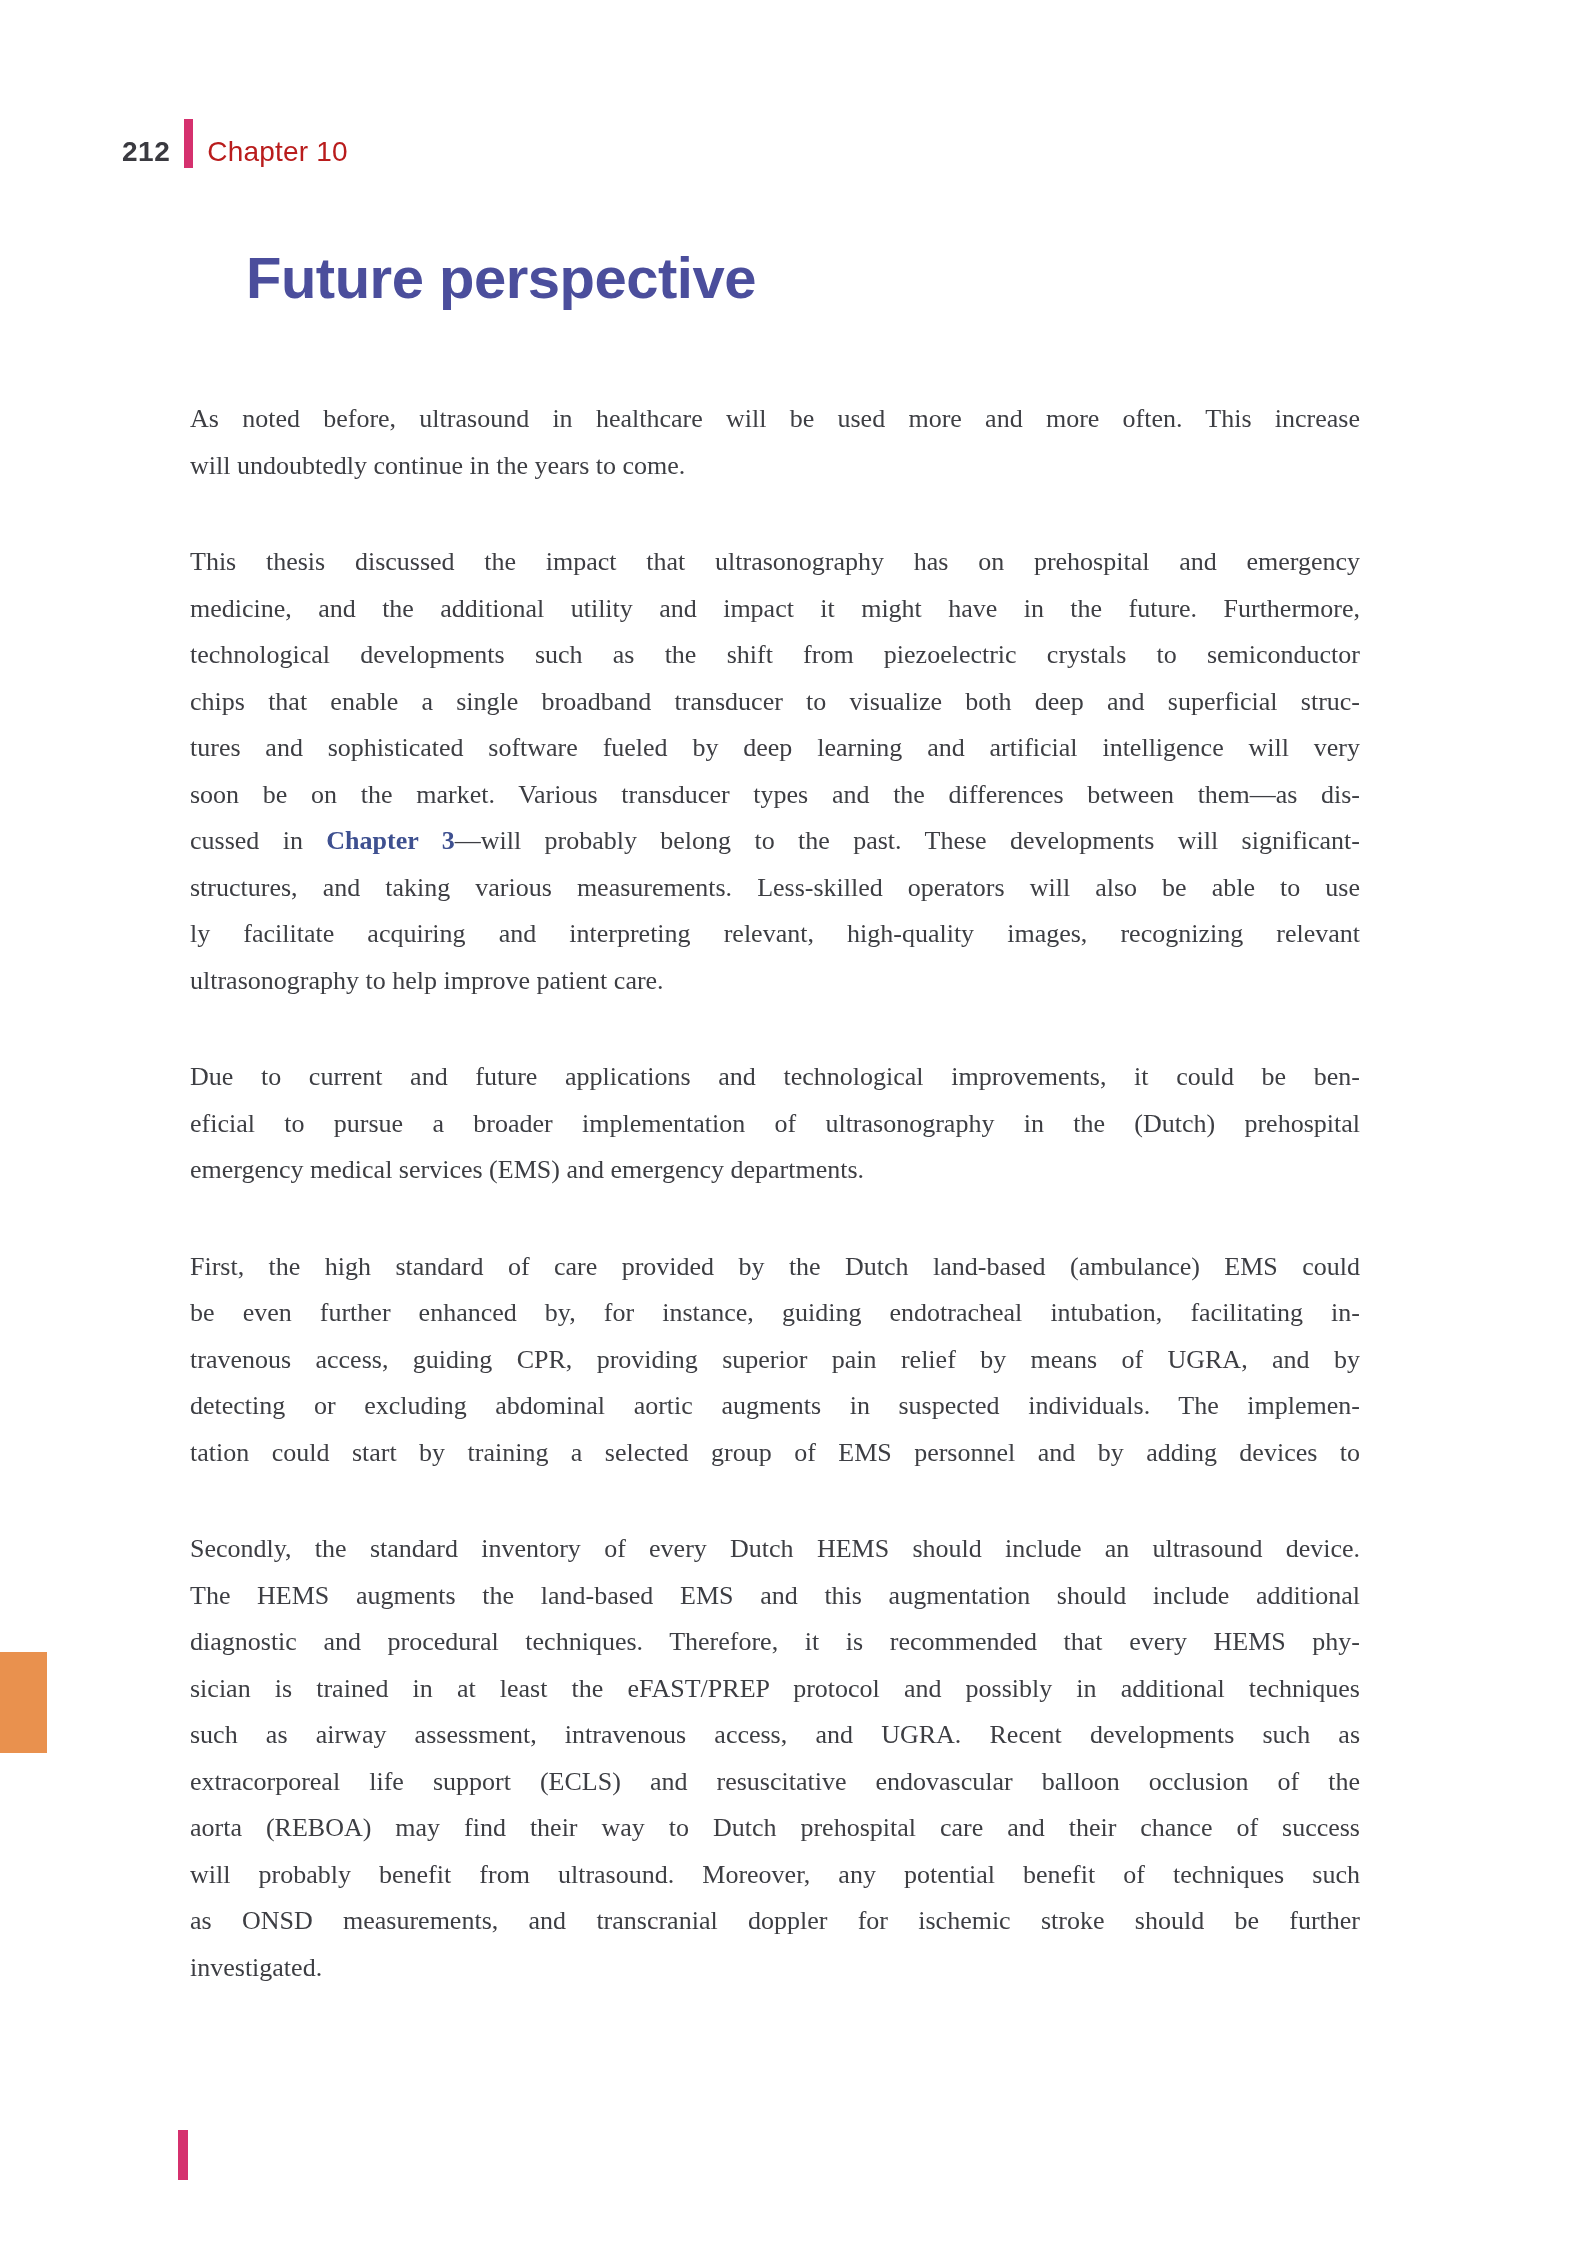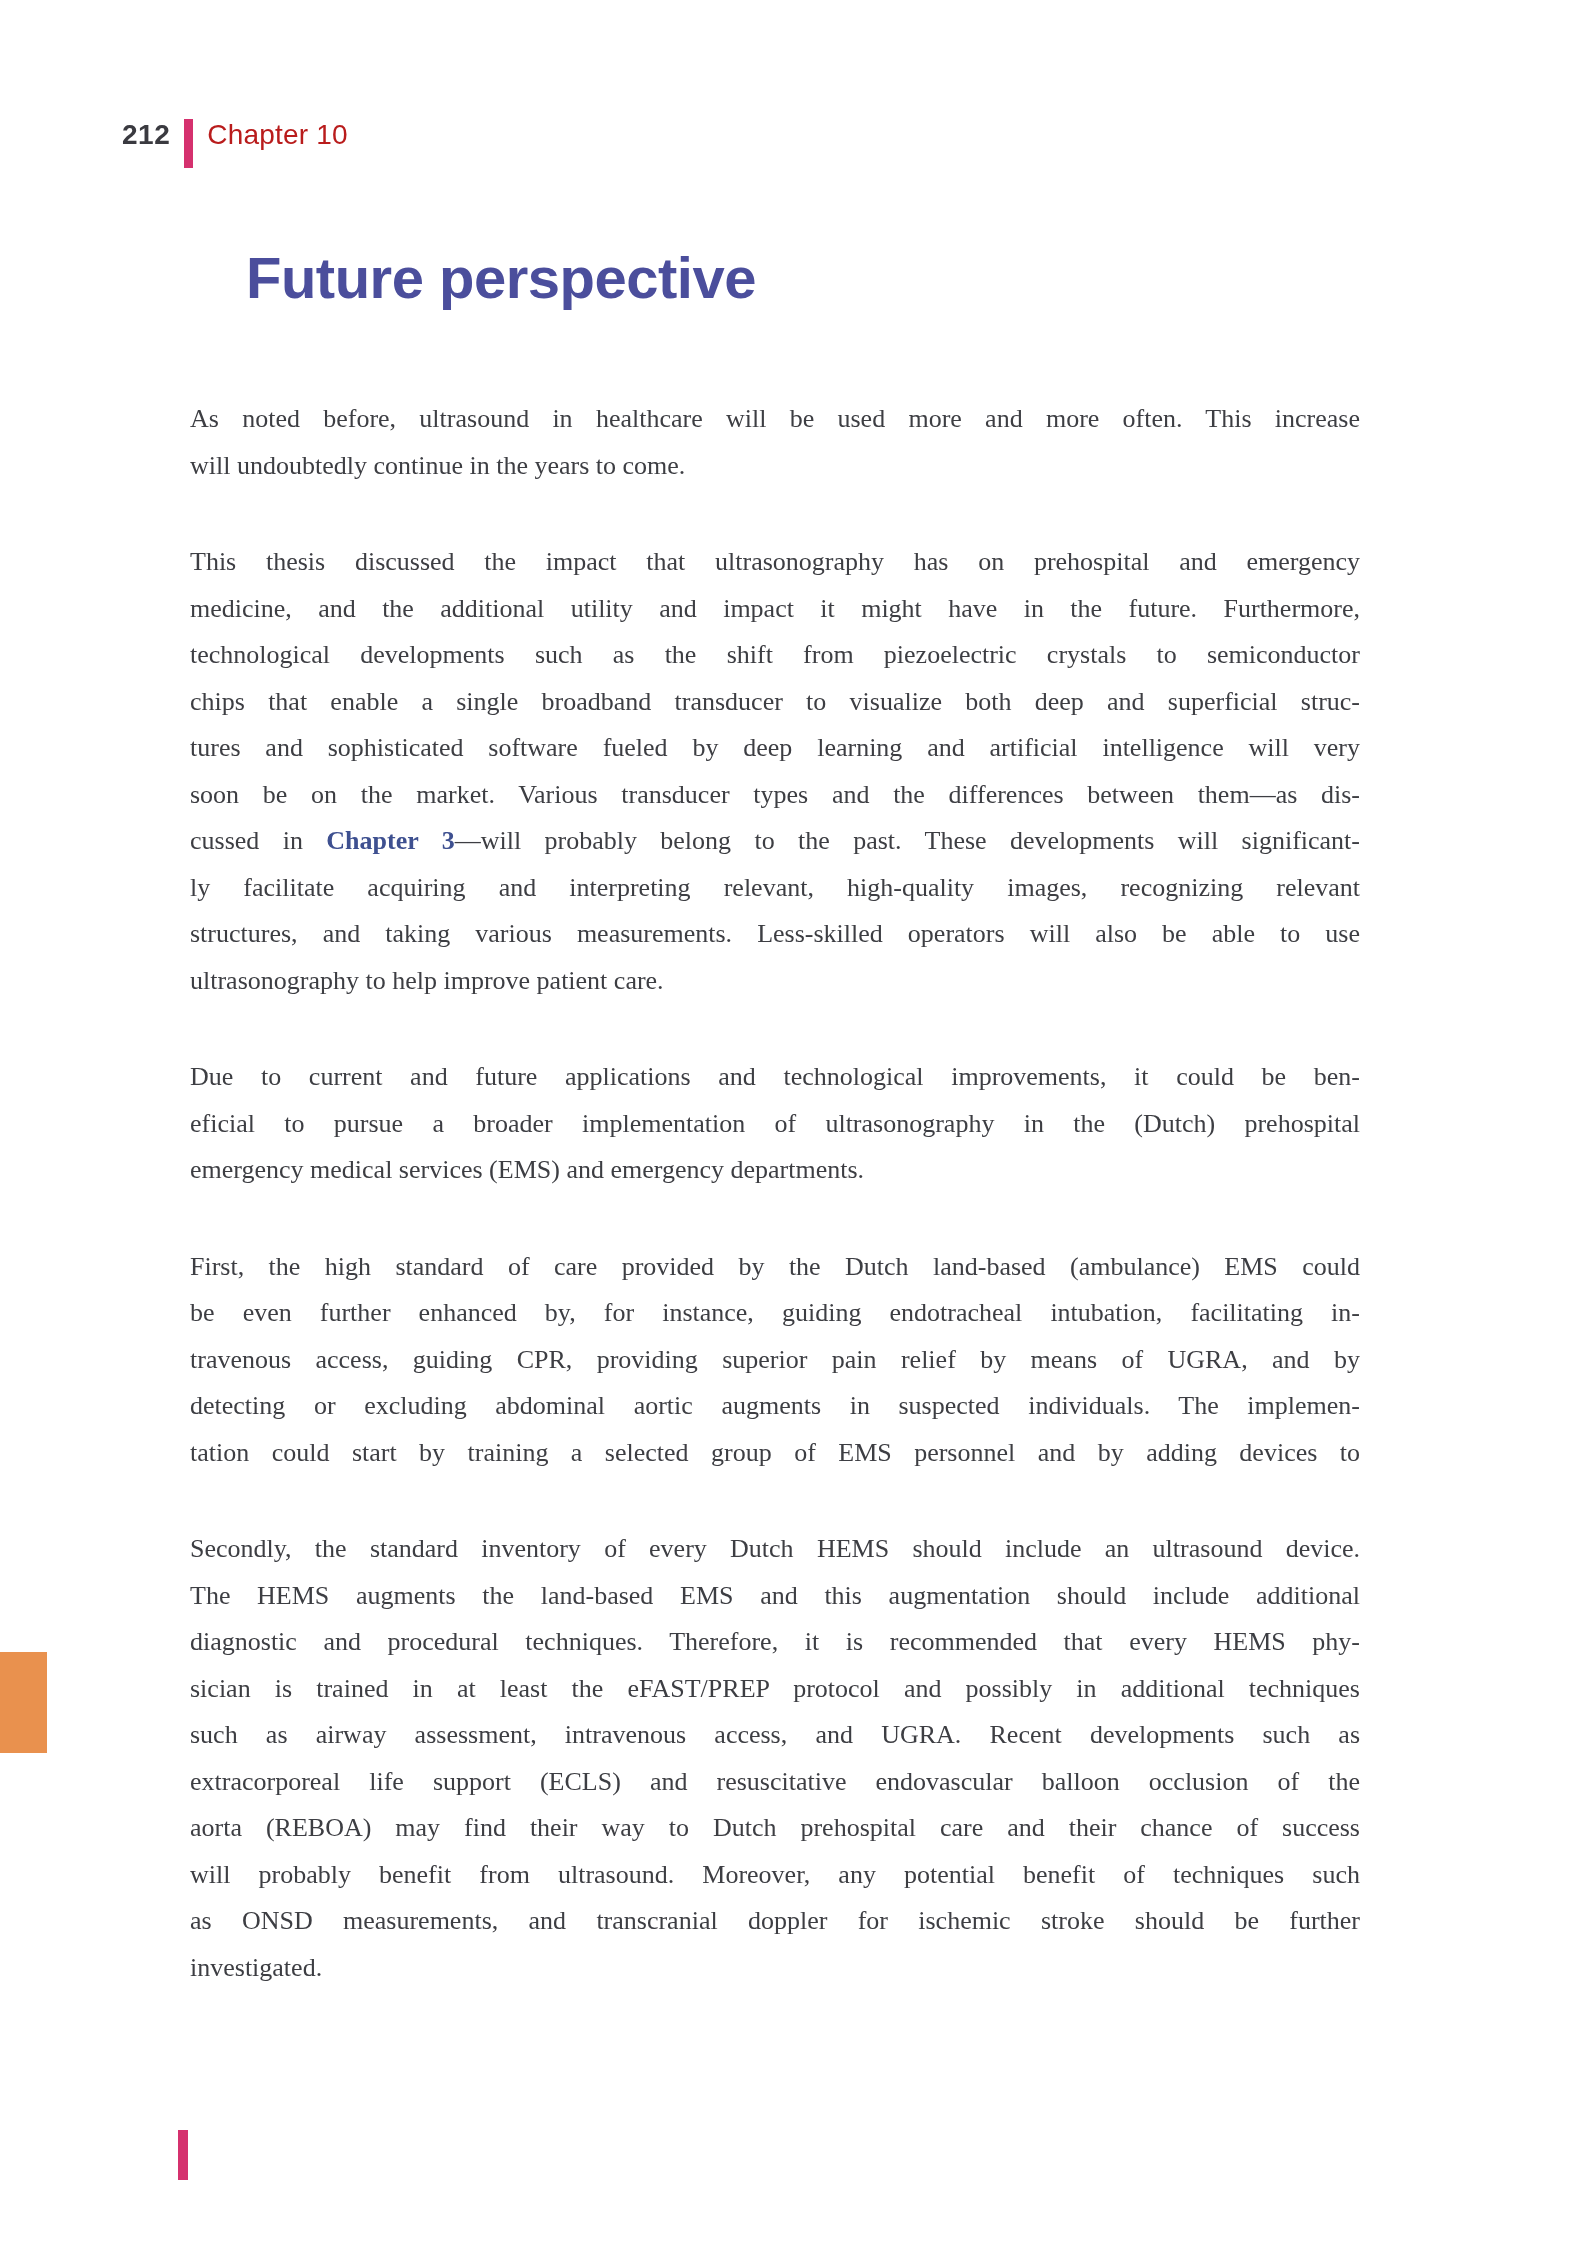--- a/index.html
+++ b/index.html
@@ -14,21 +14,21 @@
   .page{
     position:relative;
     width:1594px;height:2250px;
     background:#ffffff;
     overflow:hidden;
     font-family:"Liberation Serif",serif;
   }
   
   .page-header{
     position:absolute;left:122px;top:119px;height:49px;
-    display:flex;align-items:flex-start;gap:14px;
+    display:flex;align-items:flex-end;gap:14px;
     font-family:"Liberation Sans",sans-serif;
   }
   .page-number{
     font-weight:bold;font-size:28px;color:var(--header-text);
     letter-spacing:0.5px;
   }
   .accent-bar{background:var(--accent-pink);display:inline-block;}
   .header-bar{width:9px;height:49px;}
   .chapter-label{
     font-size:28px;color:#b91c1c;letter-spacing:0.2px;
@@ -90,22 +90,22 @@
         <div class="line line-last">will undoubtedly continue in the years to come.</div>
       </div>
       <div class="para">
         <div class="line">This thesis discussed the impact that ultrasonography has on prehospital and emergency</div>
         <div class="line">medicine, and the additional utility and impact it might have in the future. Furthermore,</div>
         <div class="line">technological developments such as the shift from piezoelectric crystals to semiconductor</div>
         <div class="line">chips that enable a single broadband transducer to visualize both deep and superficial struc-</div>
         <div class="line">tures and sophisticated software fueled by deep learning and artificial intelligence will very</div>
         <div class="line">soon be on the market. Various transducer types and the differences between them—as dis-</div>
         <div class="line"><span>cussed in </span><span class="chapter-link">Chapter 3</span><span>—will probably belong to the past. These developments will significant-</span></div>
+        <div class="line">structures, and taking various measurements. Less-skilled operators will also be able to use</div>
         <div class="line">ly facilitate acquiring and interpreting relevant, high-quality images, recognizing relevant</div>
-        <div class="line">structures, and taking various measurements. Less-skilled operators will also be able to use</div>
         <div class="line line-last">ultrasonography to help improve patient care.</div>
       </div>
       <div class="para">
         <div class="line">Due to current and future applications and technological improvements, it could be ben-</div>
         <div class="line">eficial to pursue a broader implementation of ultrasonography in the (Dutch) prehospital</div>
         <div class="line line-last">emergency medical services (EMS) and emergency departments.</div>
       </div>
       <div class="para">
         <div class="line">First, the high standard of care provided by the Dutch land-based (ambulance) EMS could</div>
         <div class="line">be even further enhanced by, for instance, guiding endotracheal intubation, facilitating in-</div>

